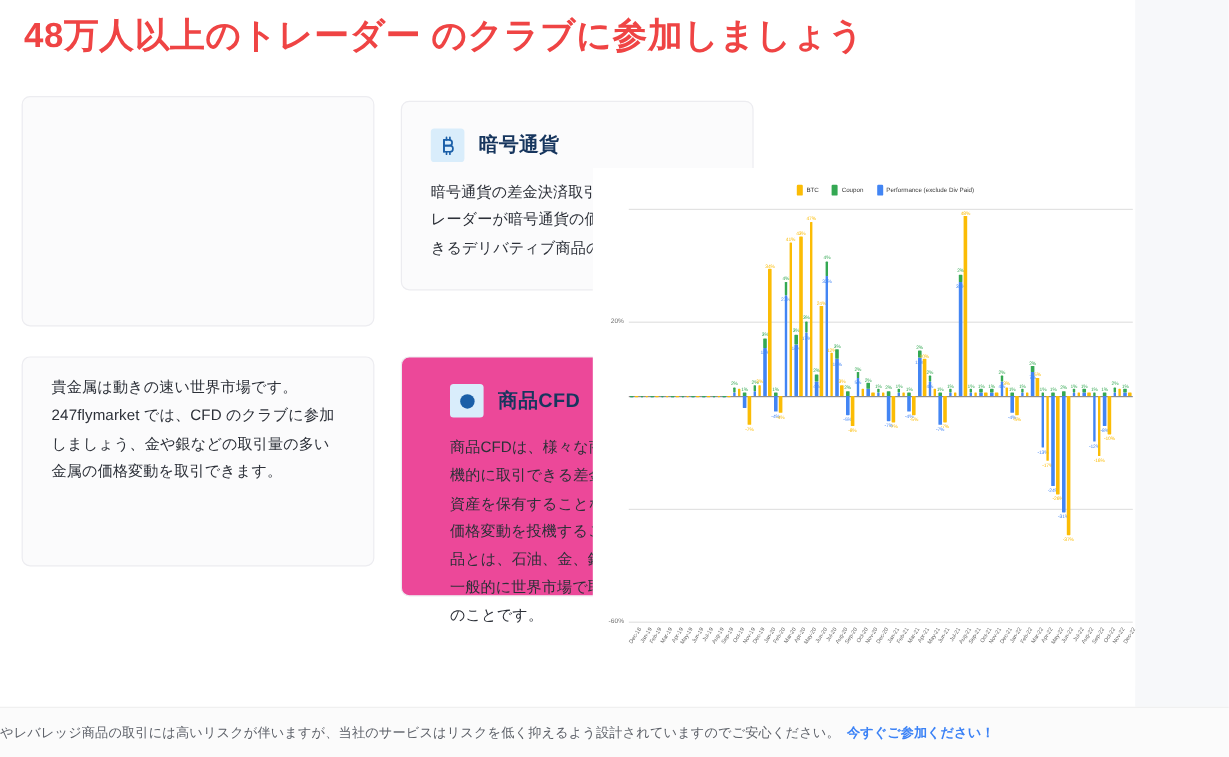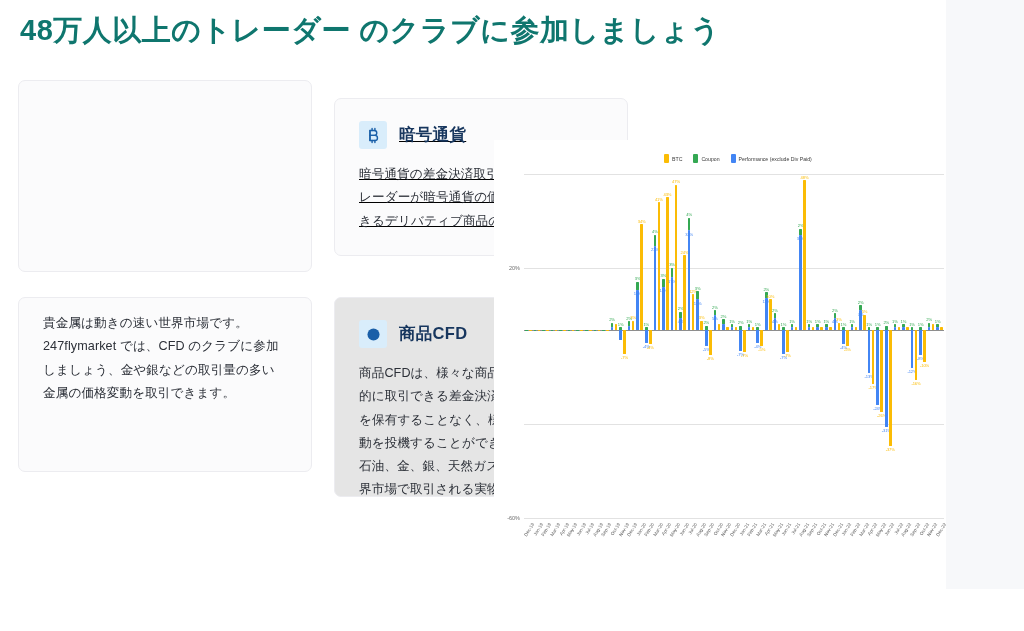--- a/index.html
+++ b/index.html
@@ -17,38 +17,38 @@
   }
 
   
   .page-title {
     position: absolute;
     left: 20px; top: 12px;
     width: 800px;
     font-size: 29px;
     font-weight: 700;
     letter-spacing: .5px;
-    color: #0f766e;
+    color: #ef4444;
     line-height: 1.25;
     white-space: nowrap;
   }
 
   
   .cards { position: absolute; left: 18px; top: 80px; width: 610px; }
   .card {
     position: absolute;
     background: #fbfbfc;
     border: 1px solid #ececf0;
     border-radius: 7px;
   }
   .card.c1 { left: 0px;   top: 0px;   width: 294px; height: 192px; }
-  .card.c2 { left: 316px; top: 18px;   width: 294px; height: 158px; text-decoration: underline; }
+  .card.c2 { left: 316px; top: 4px;   width: 294px; height: 158px; }
   .card.c3 { left: 0px;   top: 217px; width: 294px; height: 175px; }
   .card.c4 { left: 316px; top: 217px; width: 294px; height: 200px;
-             background: #e5e5e5; }
+             background: #ec4899; padding-left: 16px; }
 
   .card-head {
     display: flex; align-items: center;
     padding: 22px 0 0 24px;
     gap: 12px;
   }
   .card-icon {
     width: 28px; height: 28px;
     background: #d9edfb;
     border-radius: 3px;
@@ -527,13 +527,17 @@
         <div class="xtick" style="left: 367.286px;">Jun-22</div>
         <div class="xtick" style="left: 375.857px;">Jul-22</div>
         <div class="xtick" style="left: 384.429px;">Aug-22</div>
         <div class="xtick" style="left: 393px;">Sep-22</div>
         <div class="xtick" style="left: 401.571px;">Oct-22</div>
         <div class="xtick" style="left: 410.143px;">Nov-22</div>
         <div class="xtick" style="left: 418.714px;">Dec-22</div>
       </div>
   </div>
 
+  <div class="footer-bar">
+    <span class="footer-text">やレバレッジ商品の取引には高いリスクが伴いますが、当社のサービスはリスクを低く抑えるよう設計されていますのでご安心ください。</span>
+    <a class="footer-link" href="#">今すぐご参加ください！</a>
+  </div>
 </div>
 
 </body></html>

